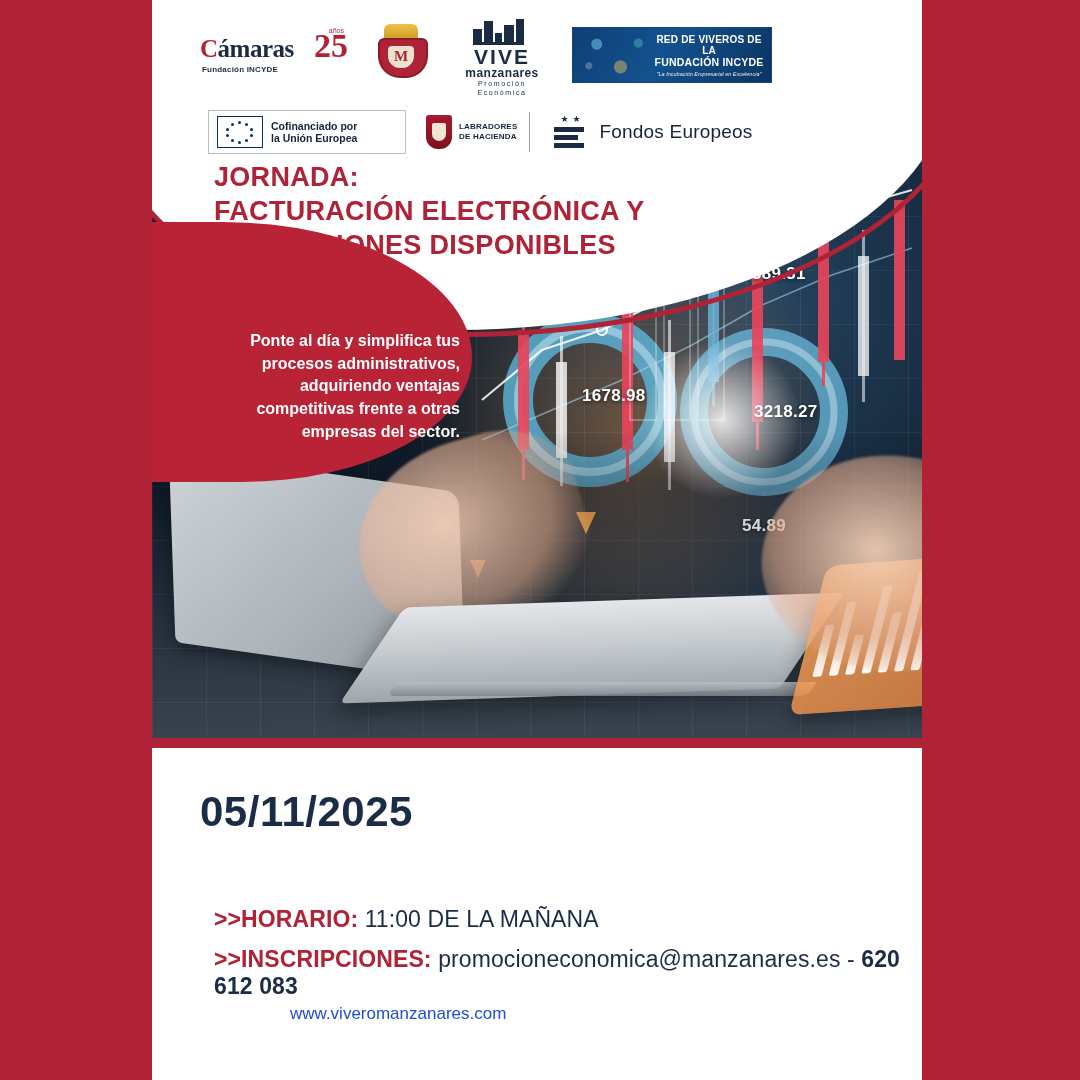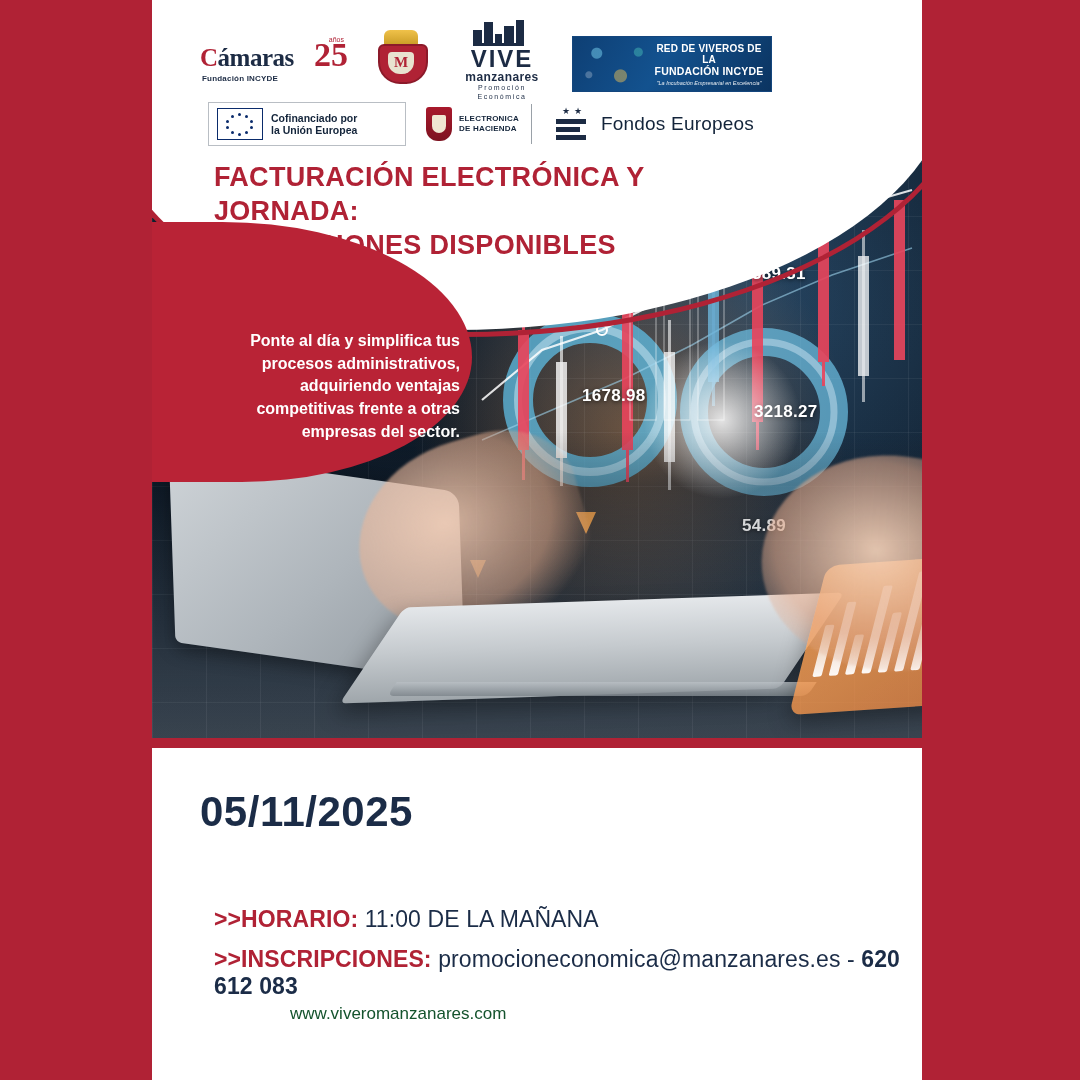--- a/index.html
+++ b/index.html
@@ -189,27 +189,27 @@
   }
 
   
   .logo-row-1 {
     position: absolute;
     left: 48px;
     top: 18px;
     width: 620px;
     height: 74px;
     display: flex;
-    align-items: flex-end;
+    align-items: center;
     gap: 22px;
   }
   .logo-row-2 {
     position: absolute;
     left: 56px;
-    top: 100px;
+    top: 108px;
     width: 610px;
     height: 48px;
     display: flex;
     align-items: center;
     gap: 20px;
   }
 
   .camaras {
     position: relative;
     width: 148px;
@@ -297,21 +297,21 @@
     width: 58px; height: 26px;
     margin: 0 auto 1px;
     position: relative;
   }
   .vive .bldg i {
     position: absolute;
     bottom: 0;
     background: #1c2b44;
   }
   .vive .t1 {
-    font-size: 24px;
+    font-size: 21px;
     font-weight: 700;
     color: #1c2b44;
     letter-spacing: 2px;
     line-height: 1;
   }
   .vive .t2 {
     font-size: 12px;
     font-weight: 700;
     color: #1c2b44;
     letter-spacing: 0.4px;
@@ -535,21 +535,21 @@
   .line .key {
     color: #b02235;
     font-weight: 700;
   }
   .line .bold { font-weight: 700; }
   .web {
     position: absolute;
     left: 138px;
     top: 256px;
     font-size: 17px;
-    color: #14532d;
+    color: #1d4ed8;
   }
 </style>
 </head>
 <body>
 
 <div class="poster">
 
   <div class="hero">
     <div class="hero-photo"></div>
     <div class="grid-lines"></div>
@@ -685,40 +685,40 @@
       </div>
       <div class="txt">
         <div>Cofinanciado por</div>
         <div>la Unión Europea</div>
       </div>
     </div>
 
     <div class="ministerio">
       <div class="mshield"></div>
       <div class="mtxt">
-        <div>ELECTRONICA</div>
+        <div>LABRADORES</div>
         <div>DE HACIENDA</div>
       </div>
     </div>
 
     <div class="fondos">
       <div class="fe">
         <span class="star" style="left:10px; top:0px;">★</span>
         <span class="star" style="left:22px; top:0px;">★</span>
         <i style="top:12px; width:30px;"></i>
         <i style="top:20px; width:24px;"></i>
         <i style="top:28px; width:30px;"></i>
       </div>
       <div class="ftxt">Fondos Europeos</div>
     </div>
   </div>
 
   <div class="title-block">
+    <div class="l">JORNADA:</div>
     <div class="l">FACTURACIÓN ELECTRÓNICA Y</div>
-    <div class="l">JORNADA:</div>
     <div class="l">APLICACIONES DISPONIBLES</div>
   </div>
 
   <div class="red-blob"></div>
   <div class="blob-text">Ponte al día y simplifica tus procesos administrativos, adquiriendo ventajas competitivas frente a otras empresas del sector.</div>
 
   <div class="divider"></div>
 
   <div class="info">
     <div class="date">05/11/2025</div>

